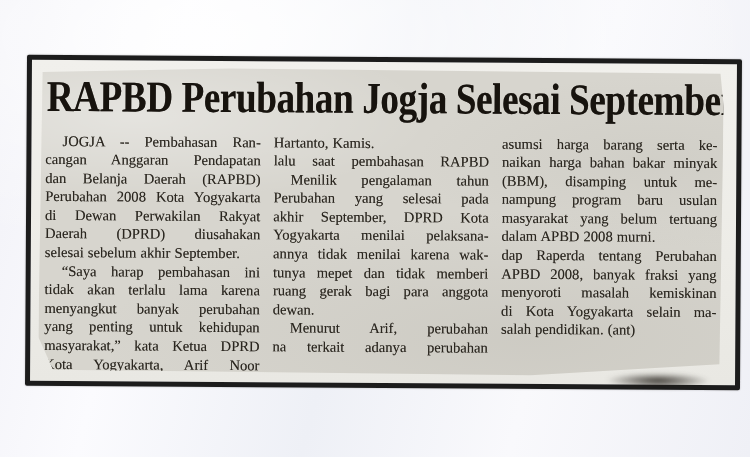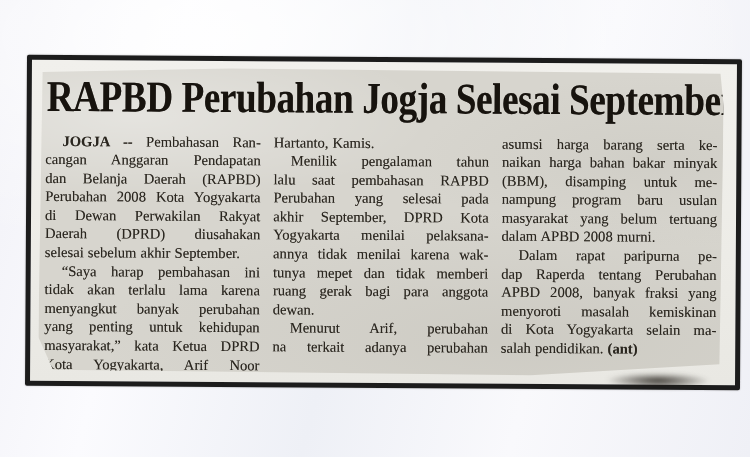--- a/index.html
+++ b/index.html
@@ -58,21 +58,21 @@
   .col{flex:1;min-width:0;font-size:14.6px;line-height:18.6px;}
 
   .line{
     text-align:justify;
     text-align-last:justify;
     word-spacing:.03em;
     text-shadow:0 0 .3px rgba(42,38,31,.5);
   }
   .line.end{text-align-last:left;}
   .line.indent{text-indent:17px;}
-  .line b{font-weight:bold;}
+  .line b{font-weight:normal;}
 
   .smudge{
     position:absolute;left:558px;top:306px;width:140px;height:20px;
     background:radial-gradient(52% 55% at 50% 55%, rgba(30,26,20,.85), rgba(30,26,20,0) 72%);
     filter:blur(2px);
     pointer-events:none;
   }
 </style>
 </head>
 <body>
@@ -92,40 +92,39 @@
             <div class="line end">selesai sebelum akhir September.</div>
             <div class="line indent">“Saya harap pembahasan ini</div>
             <div class="line">tidak akan terlalu lama karena</div>
             <div class="line">menyangkut banyak perubahan</div>
             <div class="line">yang penting untuk kehidupan</div>
             <div class="line">masyarakat,” kata Ketua DPRD</div>
             <div class="line">Kota Yogyakarta, Arif Noor</div>
           </div>
         <div class="col">
             <div class="line end">Hartanto, Kamis.</div>
+            <div class="line">lalu saat pembahasan RAPBD</div>
             <div class="line indent">Menilik pengalaman tahun</div>
-            <div class="line">lalu saat pembahasan RAPBD</div>
             <div class="line">Perubahan yang selesai pada</div>
             <div class="line">akhir September, DPRD Kota</div>
             <div class="line">Yogyakarta menilai pelaksana-</div>
             <div class="line">annya tidak menilai karena wak-</div>
             <div class="line">tunya mepet dan tidak memberi</div>
             <div class="line">ruang gerak bagi para anggota</div>
             <div class="line end">dewan.</div>
             <div class="line indent">Menurut Arif, perubahan</div>
             <div class="line">na terkait adanya perubahan</div>
           </div>
         <div class="col">
             <div class="line">asumsi harga barang serta ke-</div>
             <div class="line">naikan harga bahan bakar minyak</div>
             <div class="line">(BBM), disamping untuk me-</div>
             <div class="line">nampung program baru usulan</div>
             <div class="line">masyarakat yang belum tertuang</div>
             <div class="line end">dalam APBD 2008 murni.</div>
-            <div class="line indent">Dalam rapat paripurna pe-</div>
             <div class="line">dap Raperda tentang Perubahan</div>
             <div class="line">APBD 2008, banyak fraksi yang</div>
             <div class="line">menyoroti masalah kemiskinan</div>
             <div class="line">di Kota Yogyakarta selain ma-</div>
             <div class="line end">salah pendidikan. <b>(ant)</b></div>
           </div>
       </div>
     </div>
     <div class="smudge"></div>
   </div>

